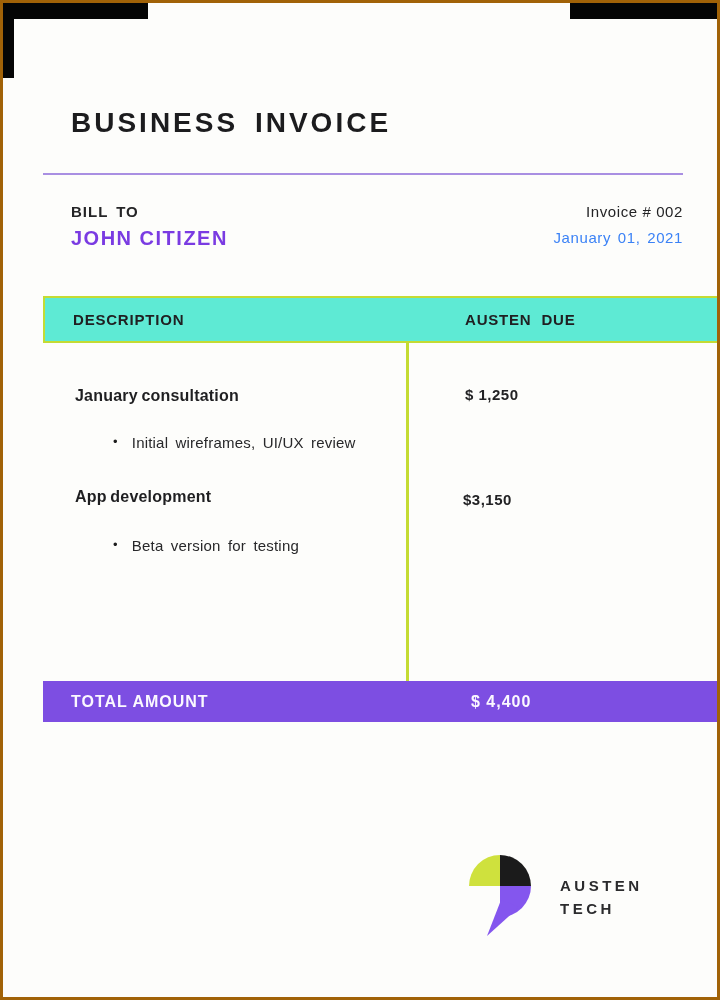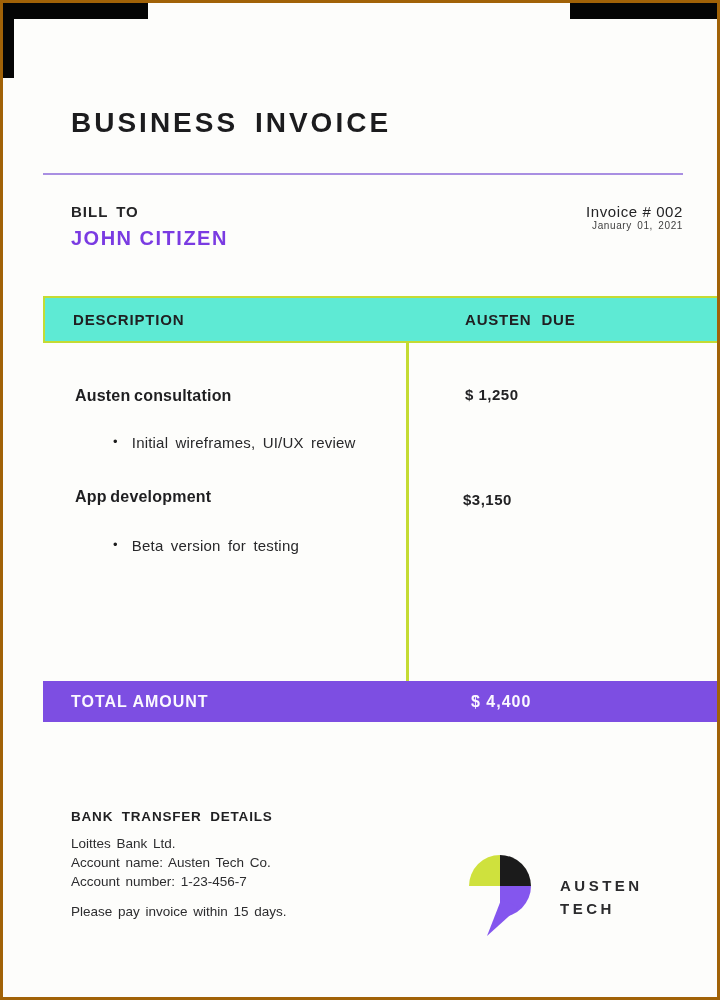--- a/index.html
+++ b/index.html
@@ -33,21 +33,21 @@
   }
 
   .billto-label { position: absolute; left: 68px; top: 200px;
     font-size: 15px; font-weight: 700; letter-spacing: 1px; color: #242426; word-spacing: 3px; }
   .billto-name { position: absolute; left: 68px; top: 224px;
     font-size: 20px; font-weight: 700; letter-spacing: 1.5px;
     color: var(--recipient-purple, #7a3be2); }
 
   .invoice-meta { position: absolute; right: 34px; top: 200px; text-align: right; }
   .invoice-number { font-size: 15px; color: #232325; letter-spacing: 0.6px; }
-  .invoice-date { font-size: 10px; color: #404040; letter-spacing: 0.6px; word-spacing: 2px; }
+  .invoice-date { margin-top: 9px; font-size: 15px; color: #3b82f6; letter-spacing: 0.6px; word-spacing: 2px; }
 
   .table-header-box {
     position: absolute; left: 40px; top: 293px; width: 709px; height: 47px;
     border: 2px solid var(--lime-green, #c4db33);
     display: flex; align-items: center; background: #5eead4;
   }
   .th-description { margin-left: 28px; font-size: 15px; font-weight: 700; letter-spacing: 0.8px; color: #202022; }
   .th-amount { position: absolute; left: 420px; font-size: 15px; font-weight: 700; letter-spacing: 0.8px; word-spacing: 5px; color: #202022; }
 
   .table-body { position: absolute; left: 40px; top: 340px; width: 640px; height: 338px; }
@@ -116,47 +116,38 @@
   </div>
 
   <div class="table-header-box">
     <span class="th-description">DESCRIPTION</span>
     <span class="th-amount">AUSTEN DUE</span>
   </div>
 
   <div class="table-body">
     <div class="col-divider"></div>
 
-    <div class="item-name item-name-1">Austen consultation</div>
+    <div class="item-name item-name-1">January consultation</div>
     <div class="item-amount item-amount-1">$ 1,250</div>
     <div class="item-detail item-detail-1">
       <span class="bullet">•</span><span>Initial wireframes, UI/UX review</span>
     </div>
 
     <div class="item-name item-name-2">App development</div>
     <div class="item-amount item-amount-2">$3,150</div>
     <div class="item-detail item-detail-2">
       <span class="bullet">•</span><span>Beta version for testing</span>
     </div>
   </div>
 
   <div class="total-bar">
     <span class="total-label">TOTAL AMOUNT</span>
     <span class="total-value">$ 4,400</span>
   </div>
 
-  <div class="bank-block">
-    <div class="bank-heading">BANK TRANSFER DETAILS</div>
-    <div class="bank-lines">
-      <div>Loittes Bank Ltd.</div>
-      <div>Account name: Austen Tech Co.</div>
-      <div>Account number: 1-23-456-7</div>
-    </div>
-    <div class="bank-note">Please pay invoice within 15 days.</div>
-  </div>
 
   <div class="logo-mark">
     <svg width="70" height="86" viewBox="-33 -31 70 86" xmlns="http://www.w3.org/2000/svg">
       <path d="M 0 0 L -31 0 A 31 31 0 0 1 0 -31 Z" fill="#cfe13d"></path>
       <path d="M 0 -31 A 31 31 0 0 1 31 0 L 0 0 Z" fill="#1b1b1b"></path>
       <path d="M 0 0 L 31 0 A 31 31 0 0 1 0 31 Z" fill="#8456ee"></path>
       <path d="M 1 14 L 19 21 L -13 50 Z" fill="#8456ee"></path>
     </svg>
   </div>
   <div class="logo-text">

